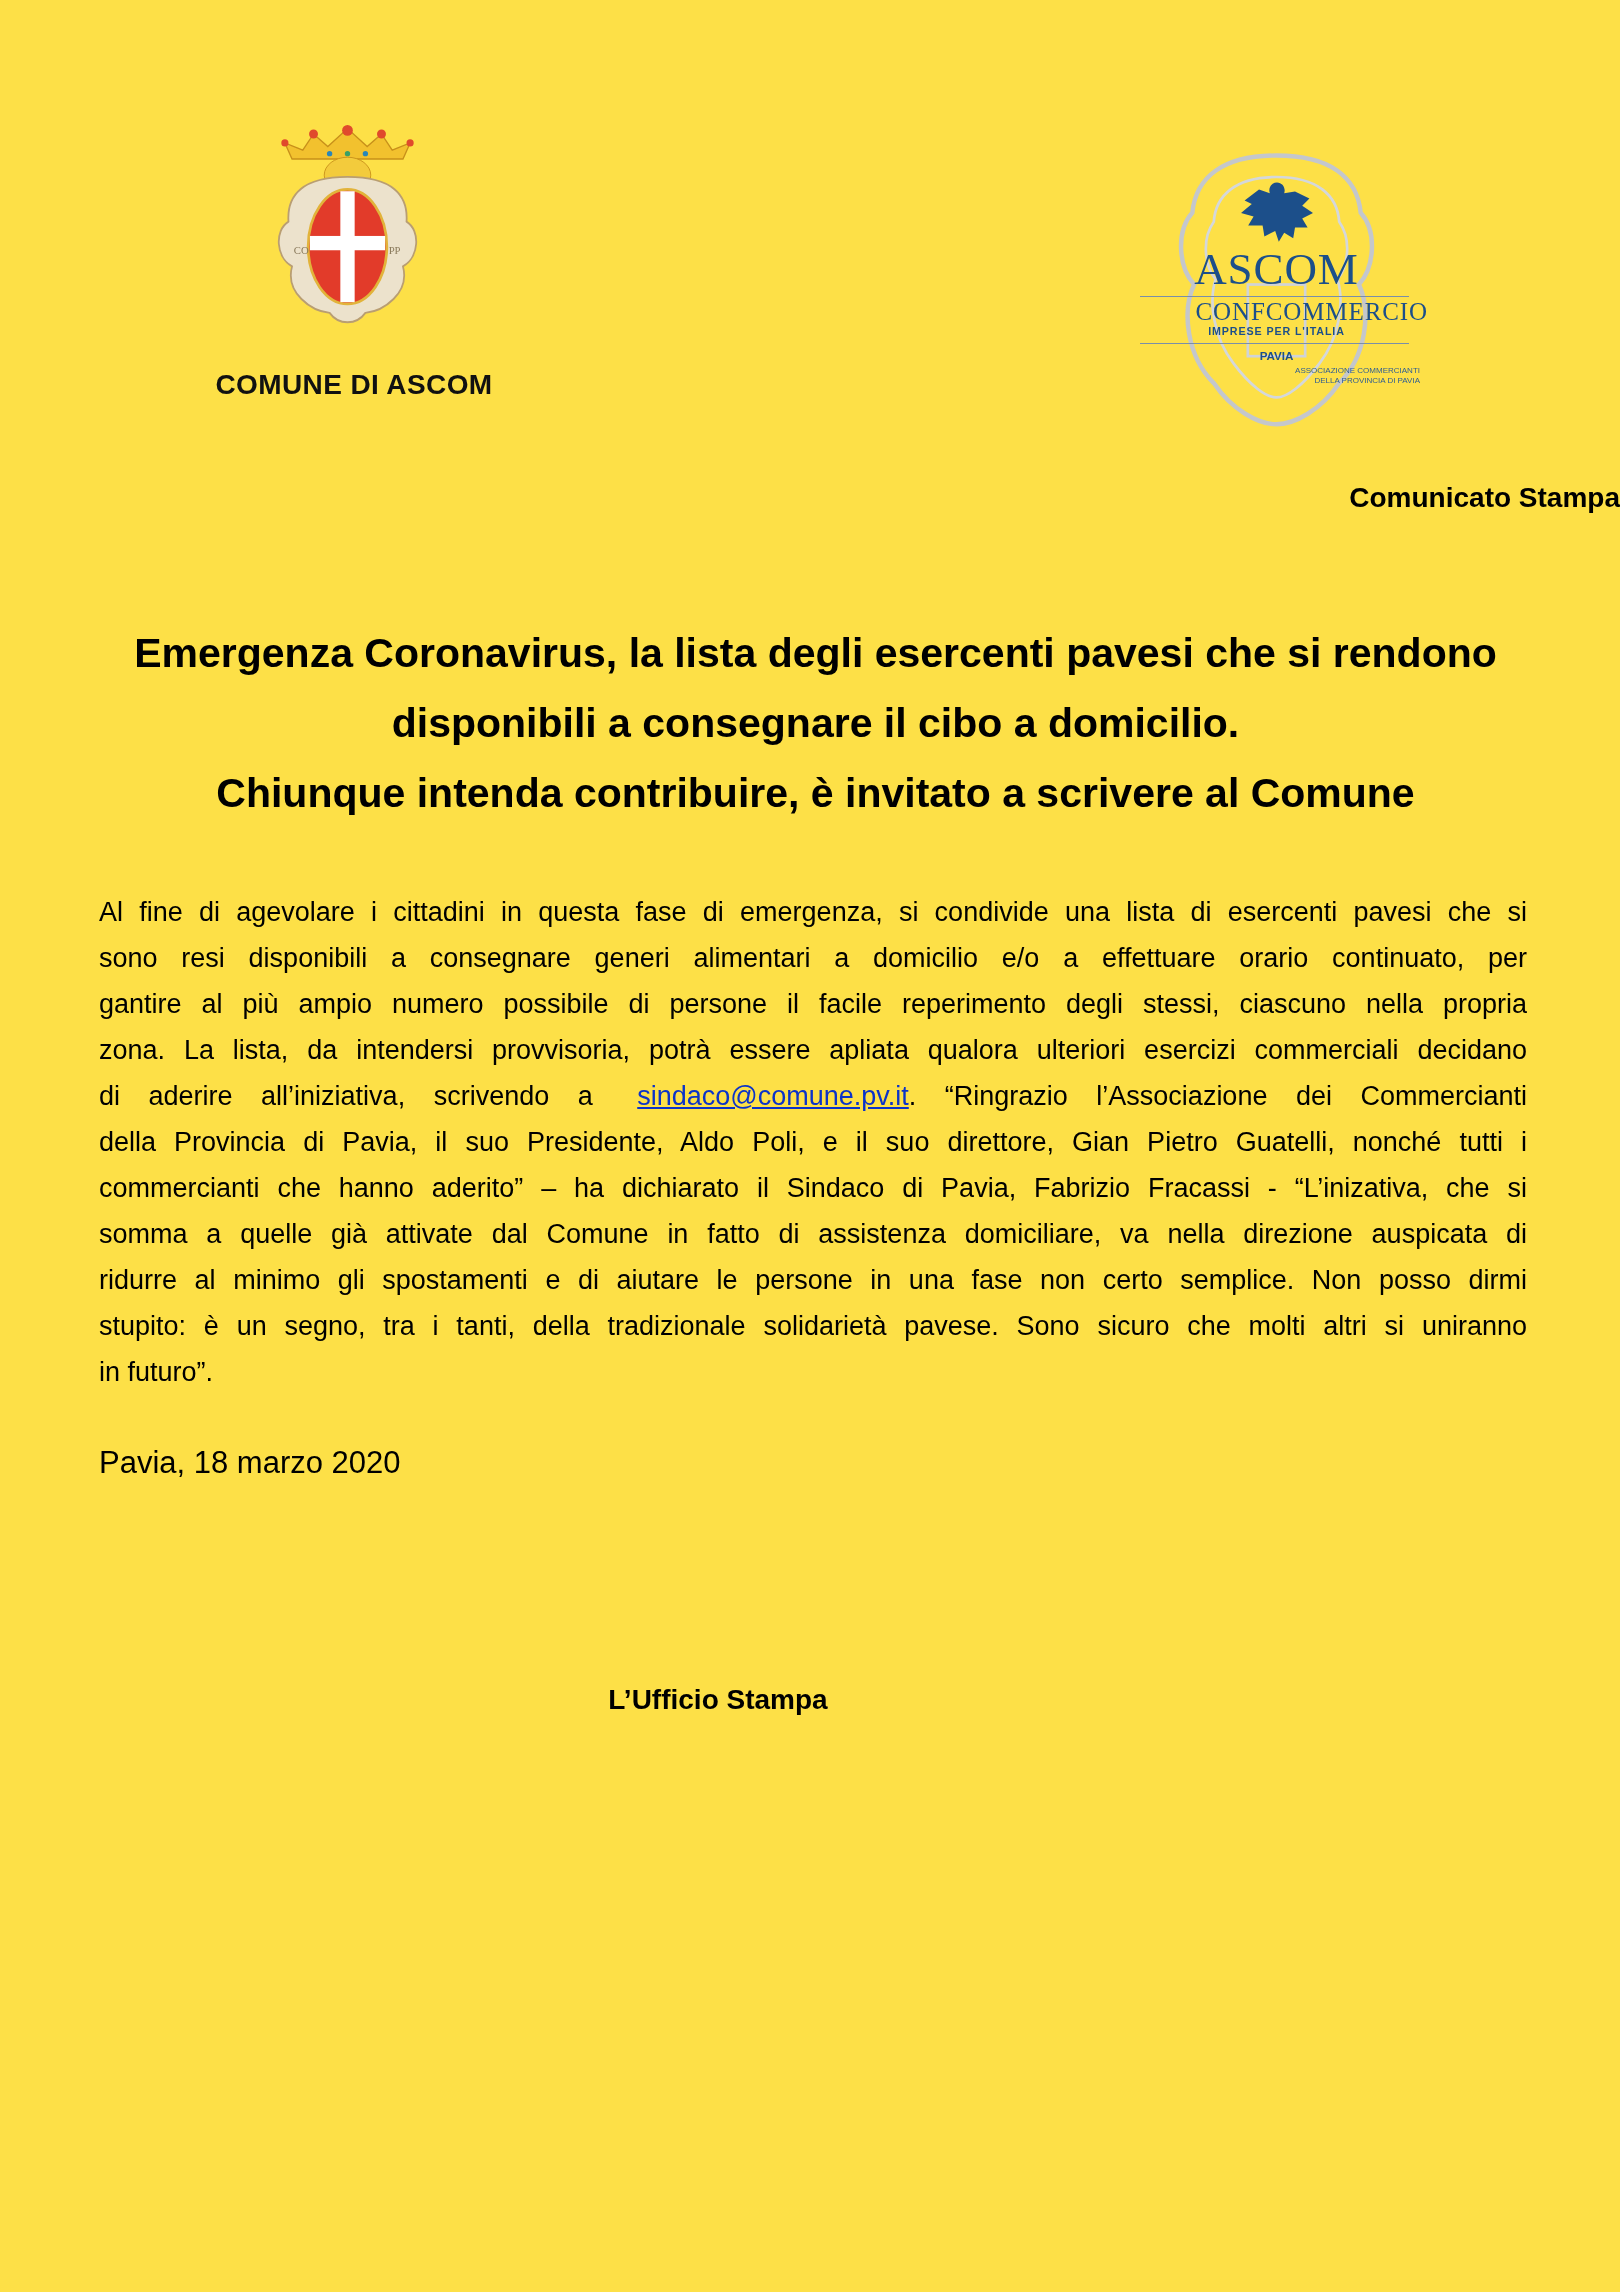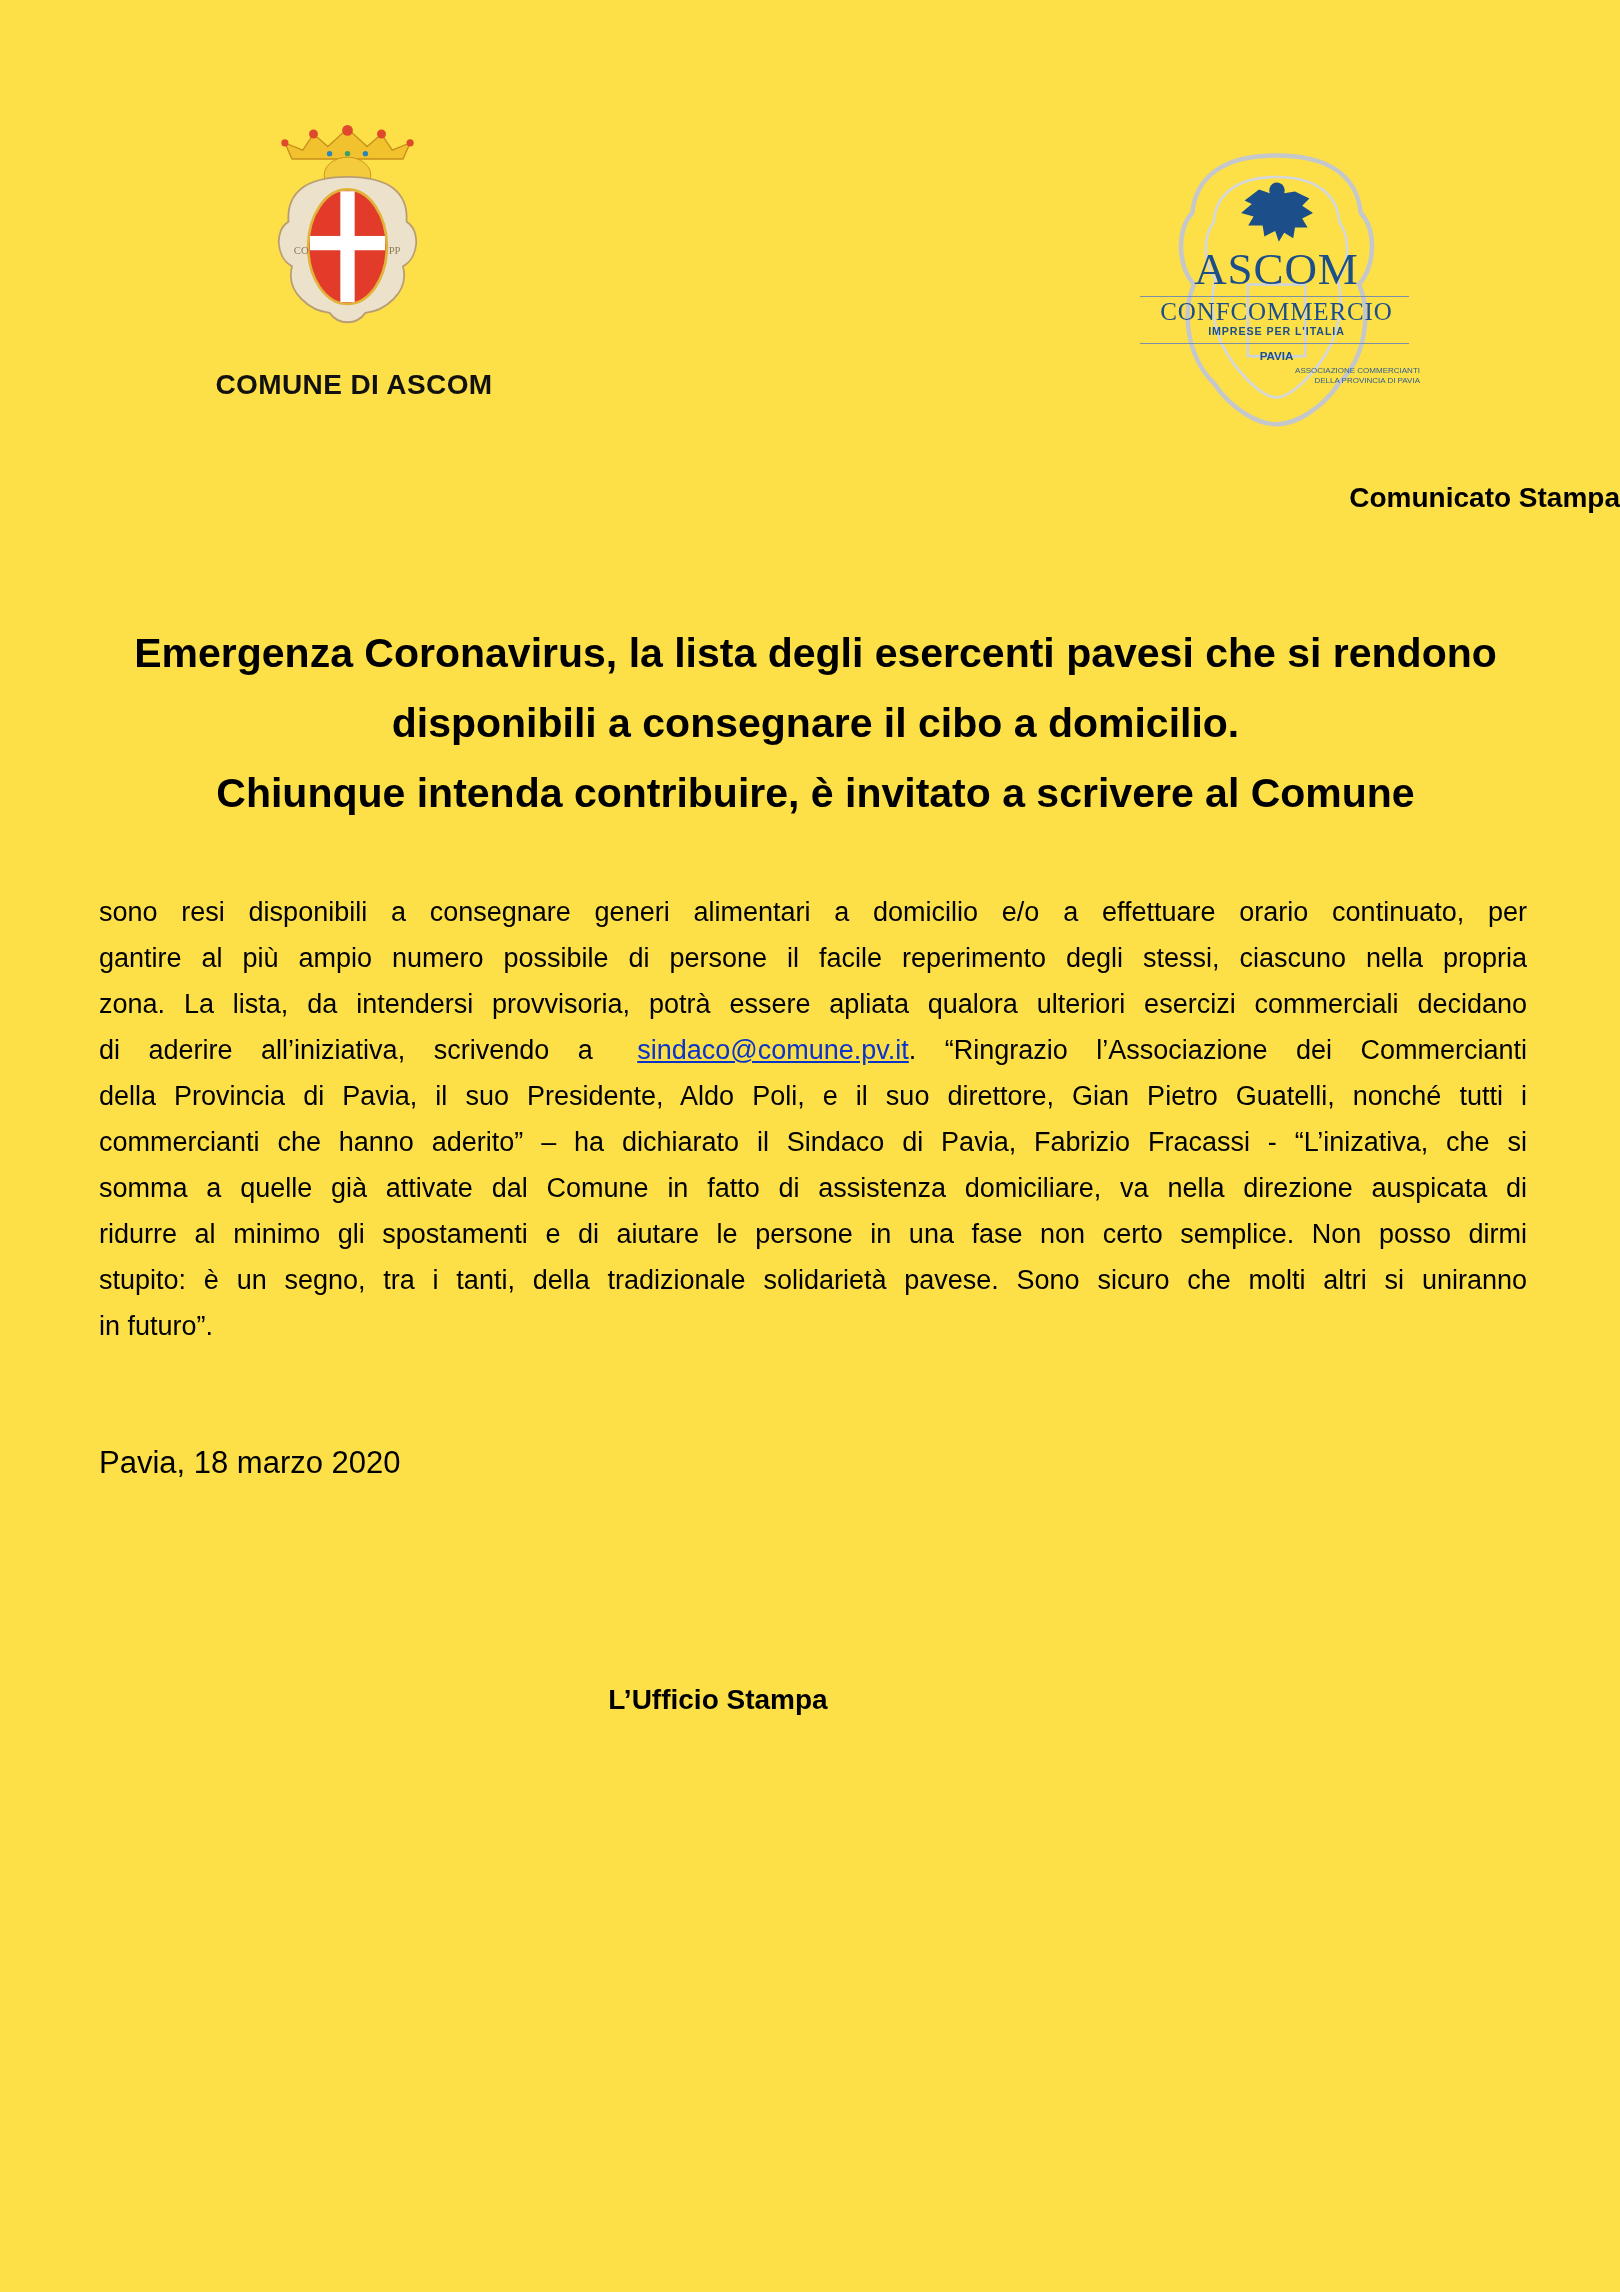--- a/index.html
+++ b/index.html
@@ -76,23 +76,23 @@
     font-size: 45px;
     color: #1c4f8a;
     letter-spacing: 0.9px;
     line-height: 1;
   }
   .logo-ascom .rule1 {
     position: absolute; left: 7.2px; top: 146px; width: 269px; height: 0.9px; background: #7a8fa8;
   }
   .logo-ascom .conf-word {
     position: absolute;
-    left: 0; top: 149px;
-    width: 287px;
-    text-align: center;
+    left: 8px; top: 149px;
+    width: 287px;
+    text-align: right;
     font-family: "Liberation Serif", serif;
     font-size: 25px;
     color: #1c4f8a;
     letter-spacing: 0.9px;
     line-height: 1;
   }
   .logo-ascom .imprese {
     position: absolute;
     left: 0; top: 175px;
     width: 287px;
@@ -247,20 +247,21 @@
 
   <div class="comunicato">Comunicato Stampa</div>
 
   <div class="headline">
     <span class="hl-line">Emergenza Coronavirus, la lista degli esercenti pavesi che si rendono</span>
     <span class="hl-line">disponibili a consegnare il cibo a domicilio.</span>
     <span class="hl-line">Chiunque intenda contribuire, è invitato a scrivere al Comune</span>
   </div>
 
   <div class="body-text">
+    <span class="line">Al fine di agevolare i cittadini in questa fase di emergenza, si condivide una lista di esercenti pavesi che si</span>
     <span class="line">sono resi disponibili a consegnare generi alimentari a domicilio e/o a effettuare orario continuato, per</span>
     <span class="line">gantire al più ampio numero possibile di persone il facile reperimento degli stessi, ciascuno nella propria</span>
     <span class="line">zona. La lista, da intendersi provvisoria, potrà essere apliata qualora ulteriori esercizi commerciali decidano</span>
     <span class="line"><span>di aderire all’iniziativa, scrivendo a </span><a href="mailto:sindaco@comune.pv.it" style="color: rgb(11, 51, 201); margin-left: 16px;">sindaco@comune.pv.it</a><span>. “Ringrazio l’Associazione dei Commercianti</span></span>
     <span class="line">della Provincia di Pavia, il suo Presidente, Aldo Poli, e il suo direttore, Gian Pietro Guatelli, nonché tutti i</span>
     <span class="line">commercianti che hanno aderito” – ha dichiarato il Sindaco di Pavia, Fabrizio Fracassi - “L’inizativa, che si</span>
     <span class="line">somma a quelle già attivate dal Comune in fatto di assistenza domiciliare, va nella direzione auspicata di</span>
     <span class="line">ridurre al minimo gli spostamenti e di aiutare le persone in una fase non certo semplice. Non posso dirmi</span>
     <span class="line">stupito: è un segno, tra i tanti, della tradizionale solidarietà pavese. Sono sicuro che molti altri si uniranno</span>
     <span class="line last">in futuro”.</span>

